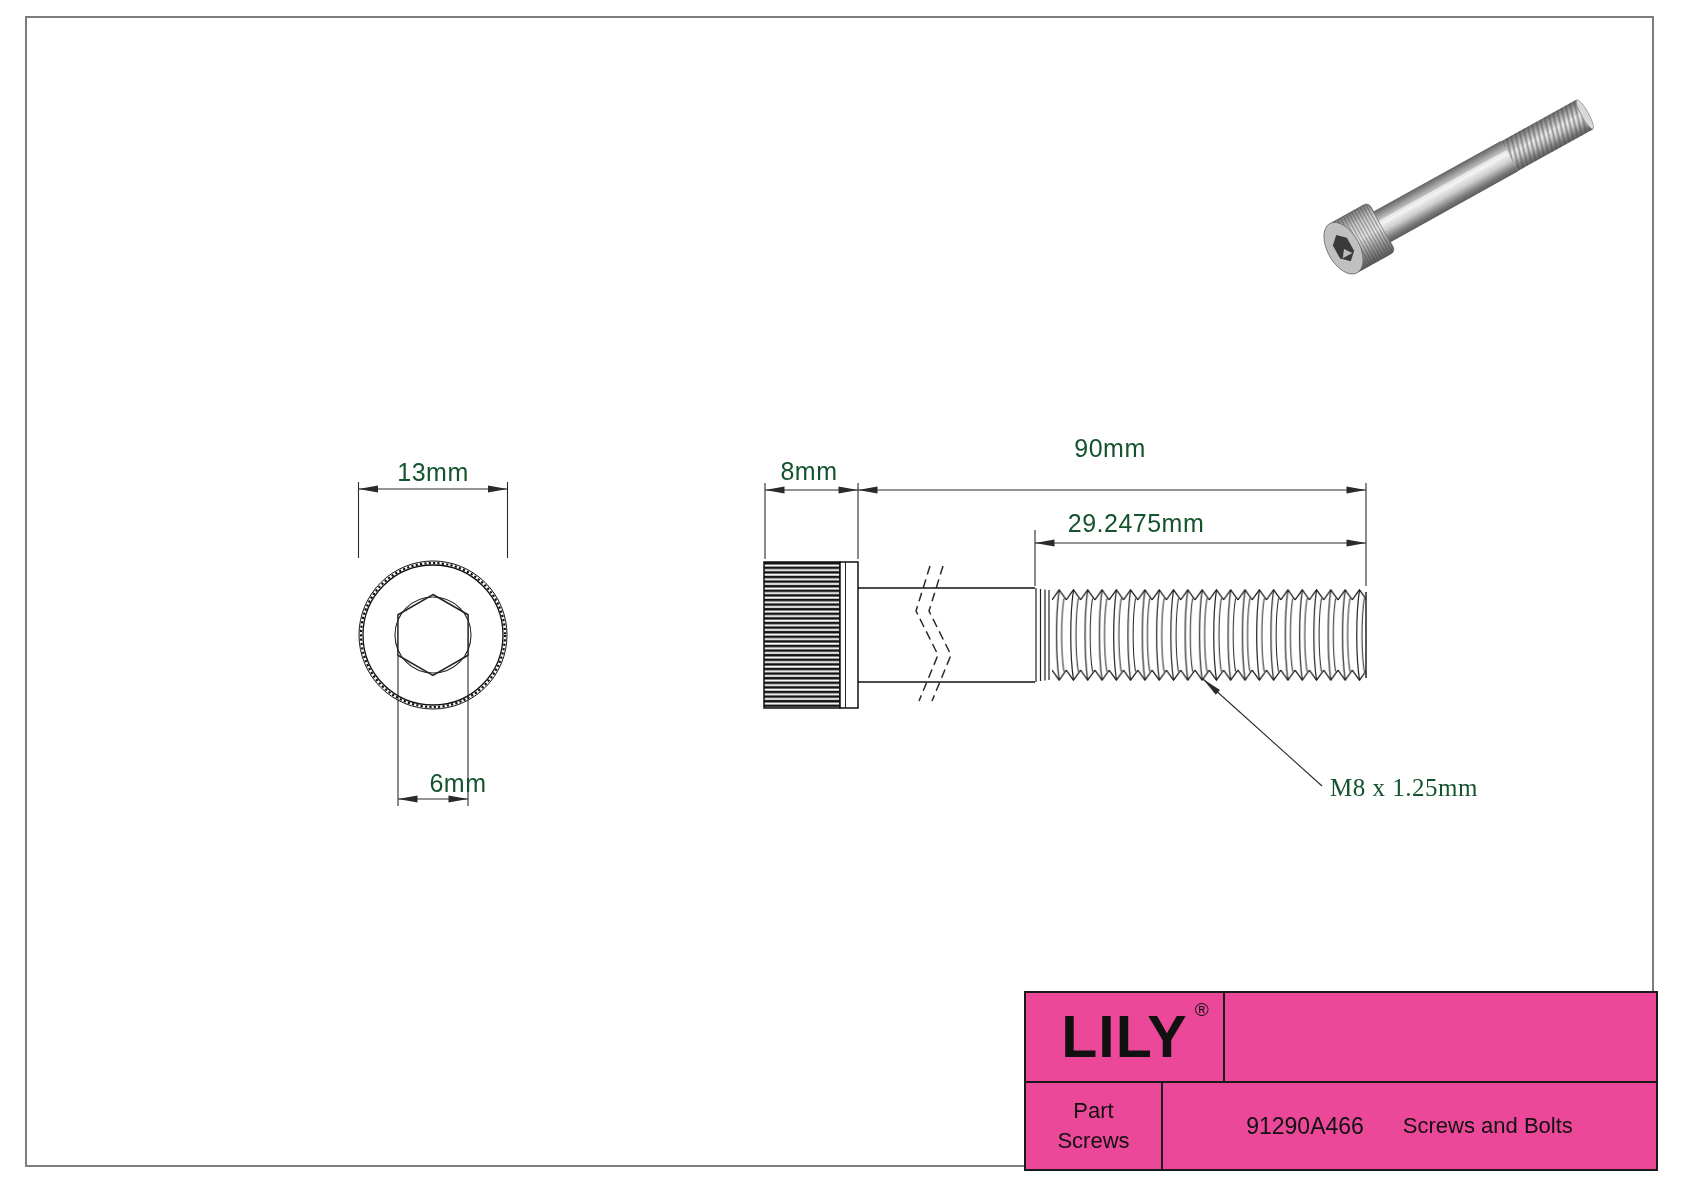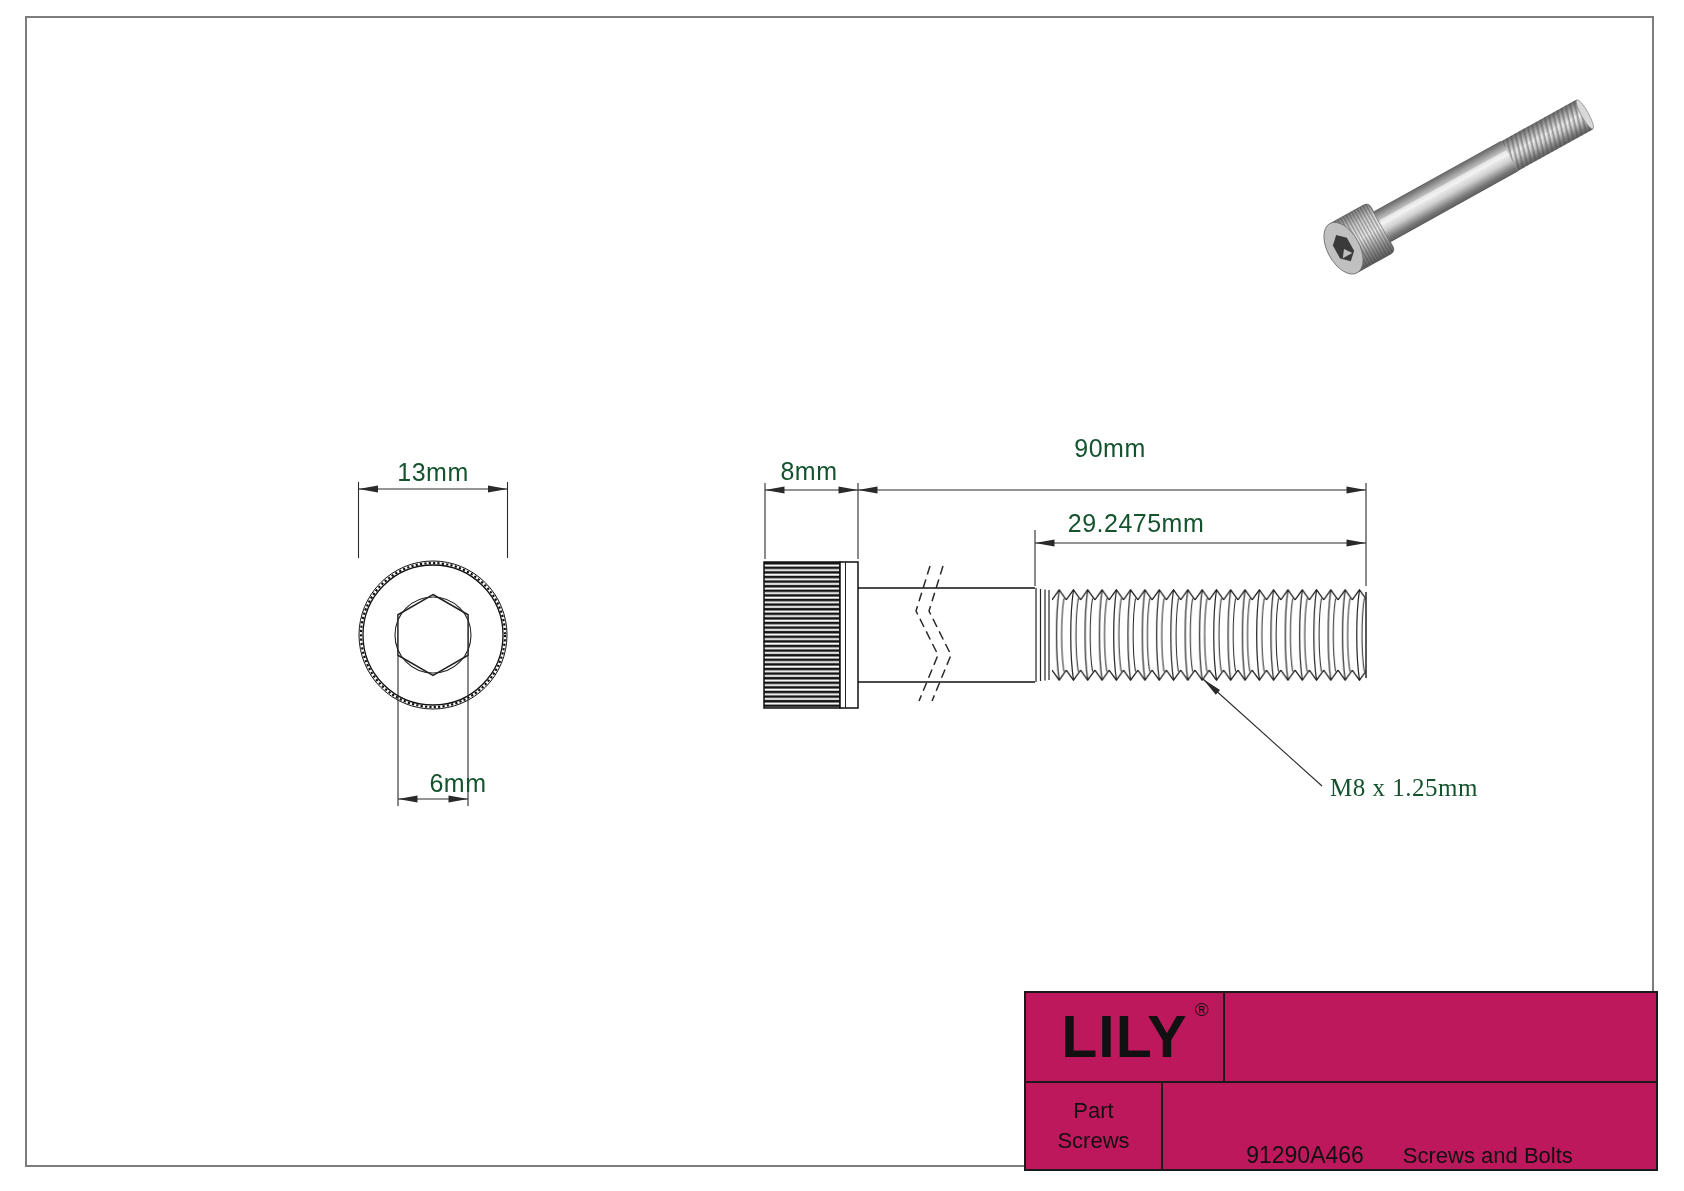--- a/index.html
+++ b/index.html
@@ -6,24 +6,24 @@
             font-family:"Liberation Sans", sans-serif;overflow:hidden;}
   #canvas{position:relative;width:1684px;height:1191px;background:#fff;}
   #frame{position:absolute;left:25px;top:16px;width:1629px;height:1151px;
          border:2px solid #7d7d7d;box-sizing:border-box;}
   svg.draw{position:absolute;left:0;top:0;width:1684px;height:1191px;}
   .dimtext{position:absolute;color:#14532d;font-size:25px;white-space:nowrap;
            transform:translate(-50%,-50%);letter-spacing:0.5px;}
   .dimtext.leftalign{transform:translate(0,-50%);font-family:Liberation Serif, serif;}
   
   #titleblock{position:absolute;left:1024px;top:991px;width:634px;height:180px;
-              border:2px solid #1a1a1a;box-sizing:border-box;background:#be185d;}
+              border:2px solid #1a1a1a;box-sizing:border-box;background:#ec4899;}
   .tb-row1{position:absolute;left:0;top:0;width:100%;height:88px;
            border-bottom:2px solid #1a1a1a;display:flex;}
-  .tb-row2{position:absolute;left:0;top:90px;width:100%;height:86px;display:flex;align-items:flex-end;}
+  .tb-row2{position:absolute;left:0;top:90px;width:100%;height:86px;display:flex;}
   .tb-logo-cell{width:199px;height:100%;border-right:2px solid #1a1a1a;
                 display:flex;align-items:center;justify-content:center;box-sizing:border-box;}
   .tb-company-cell{flex:1;display:flex;flex-direction:column;align-items:center;
                    justify-content:center;gap:6px;}
   .tb-partlabel-cell{width:137px;height:100%;border-right:2px solid #1a1a1a;
                      display:flex;flex-direction:column;align-items:center;justify-content:center;
                      box-sizing:border-box;font-size:22px;color:#111;line-height:30px;}
   .tb-part-cell{flex:1;display:flex;flex-direction:row;align-items:center;
                 justify-content:center;gap:10px;}
   .logo{font-size:59px;font-weight:700;color:#111;letter-spacing:1px;position:relative;}

